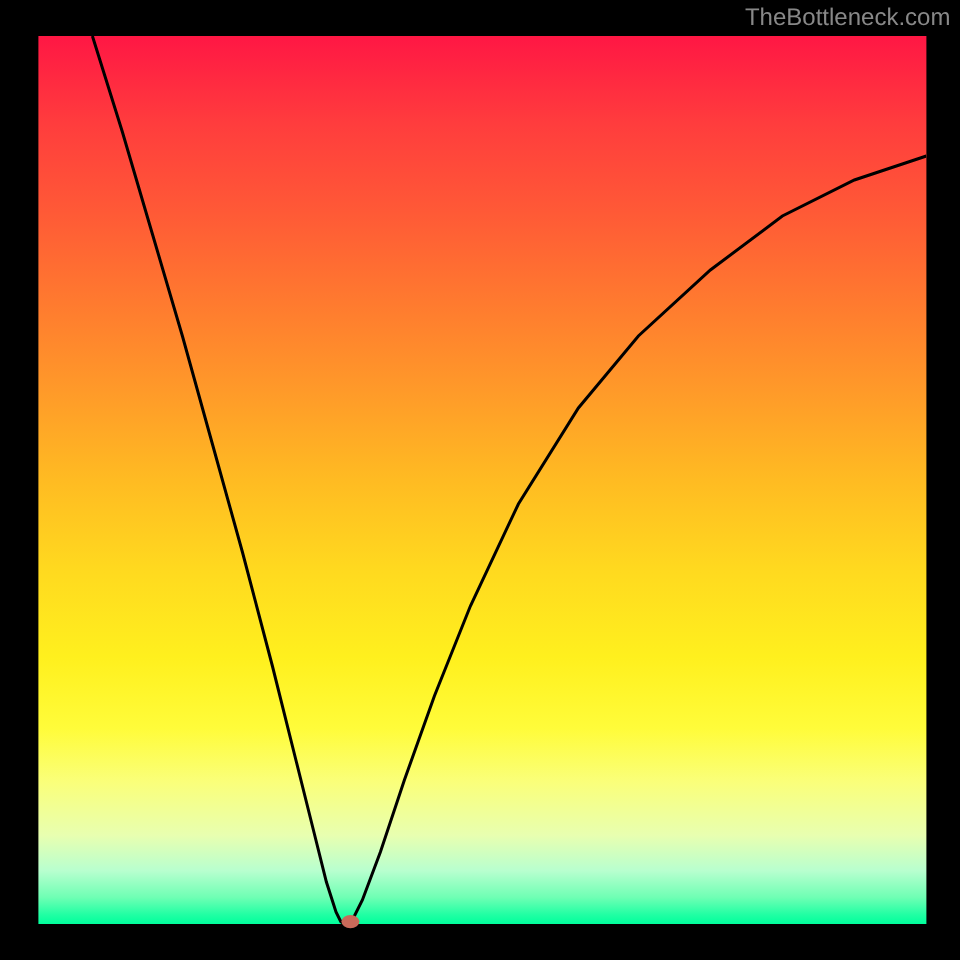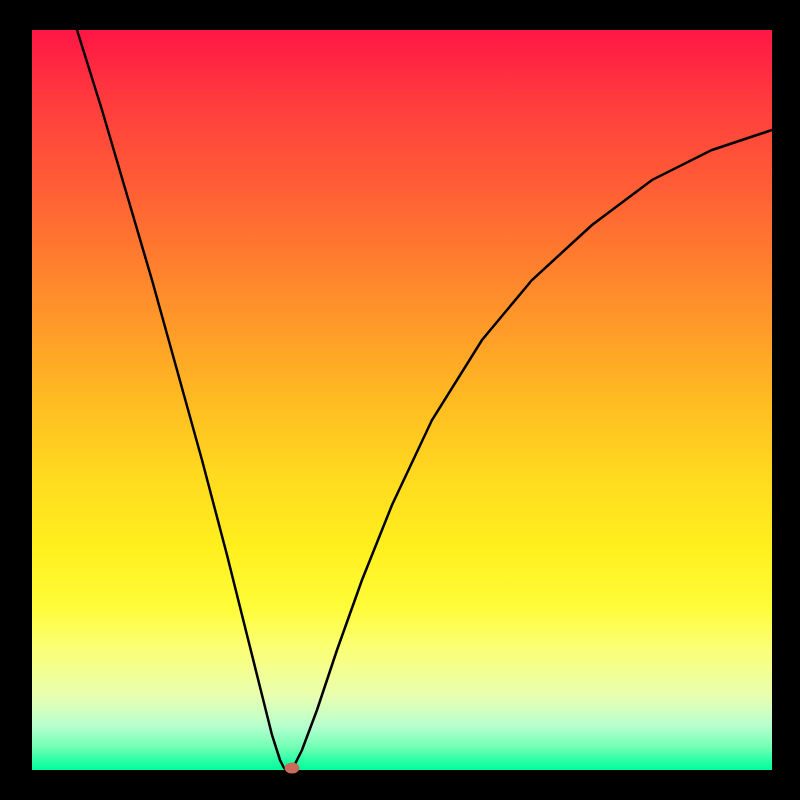--- a/index.html
+++ b/index.html
@@ -61,20 +61,21 @@
     height: 11px;
     background: #c96a5a;
     border-radius: 50%;
     transform: translate(-50%, -50%);
   }
 </style>
 </head>
 <body>
 
 <div class="container">
+  <div class="watermark">TheBottleneck.com</div>
   <div class="plot-area">
     <svg class="curve-svg" viewBox="0 0 740 740" preserveAspectRatio="none">
       <path id="left-path" fill="none" stroke="#000" stroke-width="2.5" d="M45 0 L70 80 L95 165 L120 250 L145 340 L170 430 L195 525 L215 605 L230 665 L240 705 L248 730 L252 738 L255 740"></path>
       <path id="right-path" fill="none" stroke="#000" stroke-width="2.5" d="M260 740 L270 720 L285 680 L305 620 L330 550 L360 475 L400 390 L450 310 L500 250 L560 195 L620 150 L680 120 L740 100"></path>
     </svg>
     <div class="dot" id="marker-dot" style="left: 260px; top: 738px;"></div>
   </div>
 </div>
 
 </body></html>

